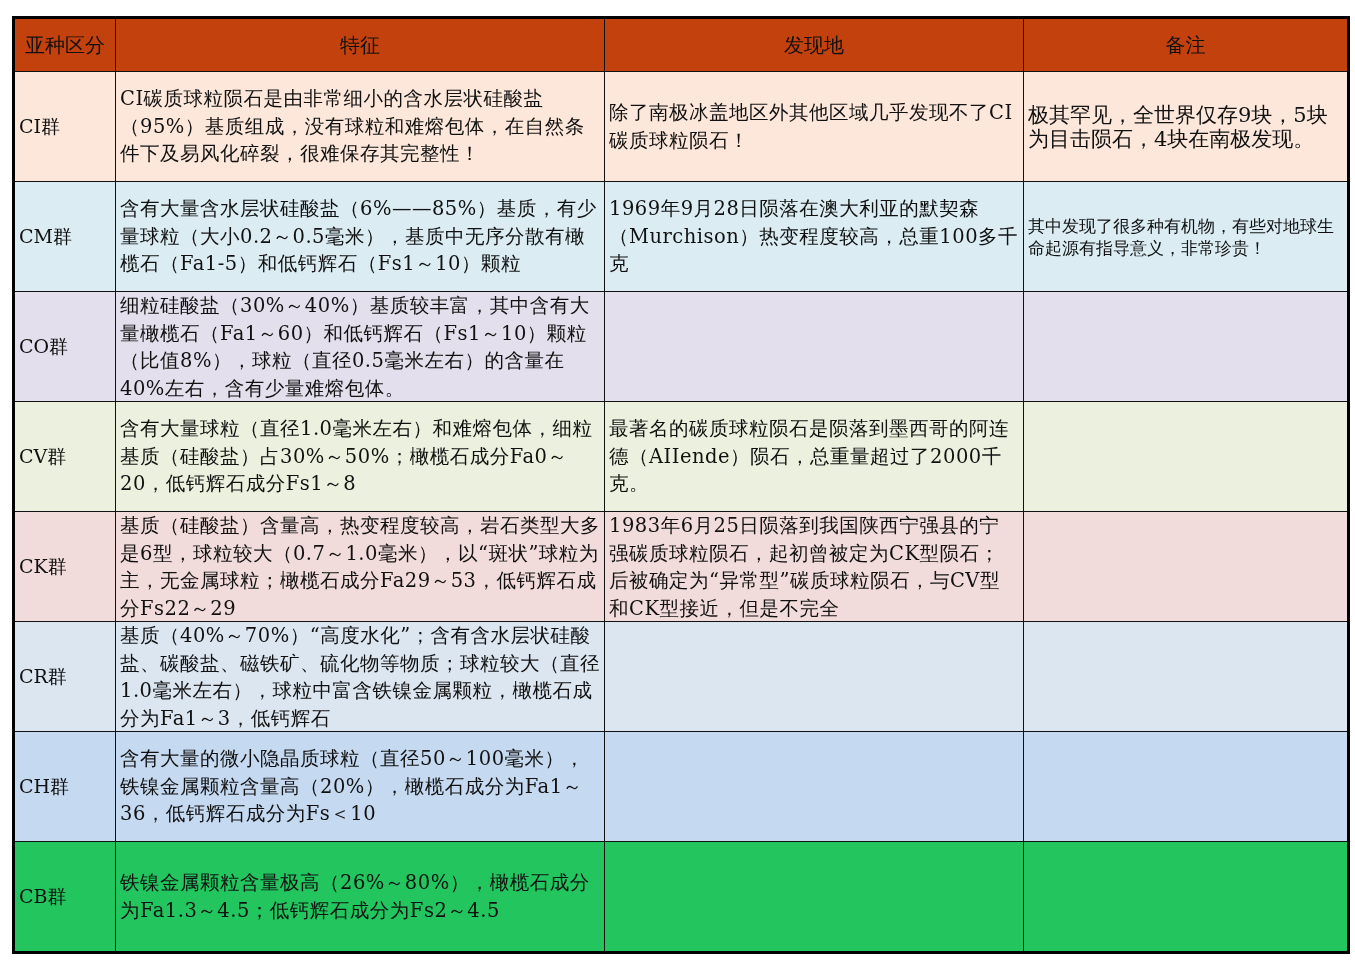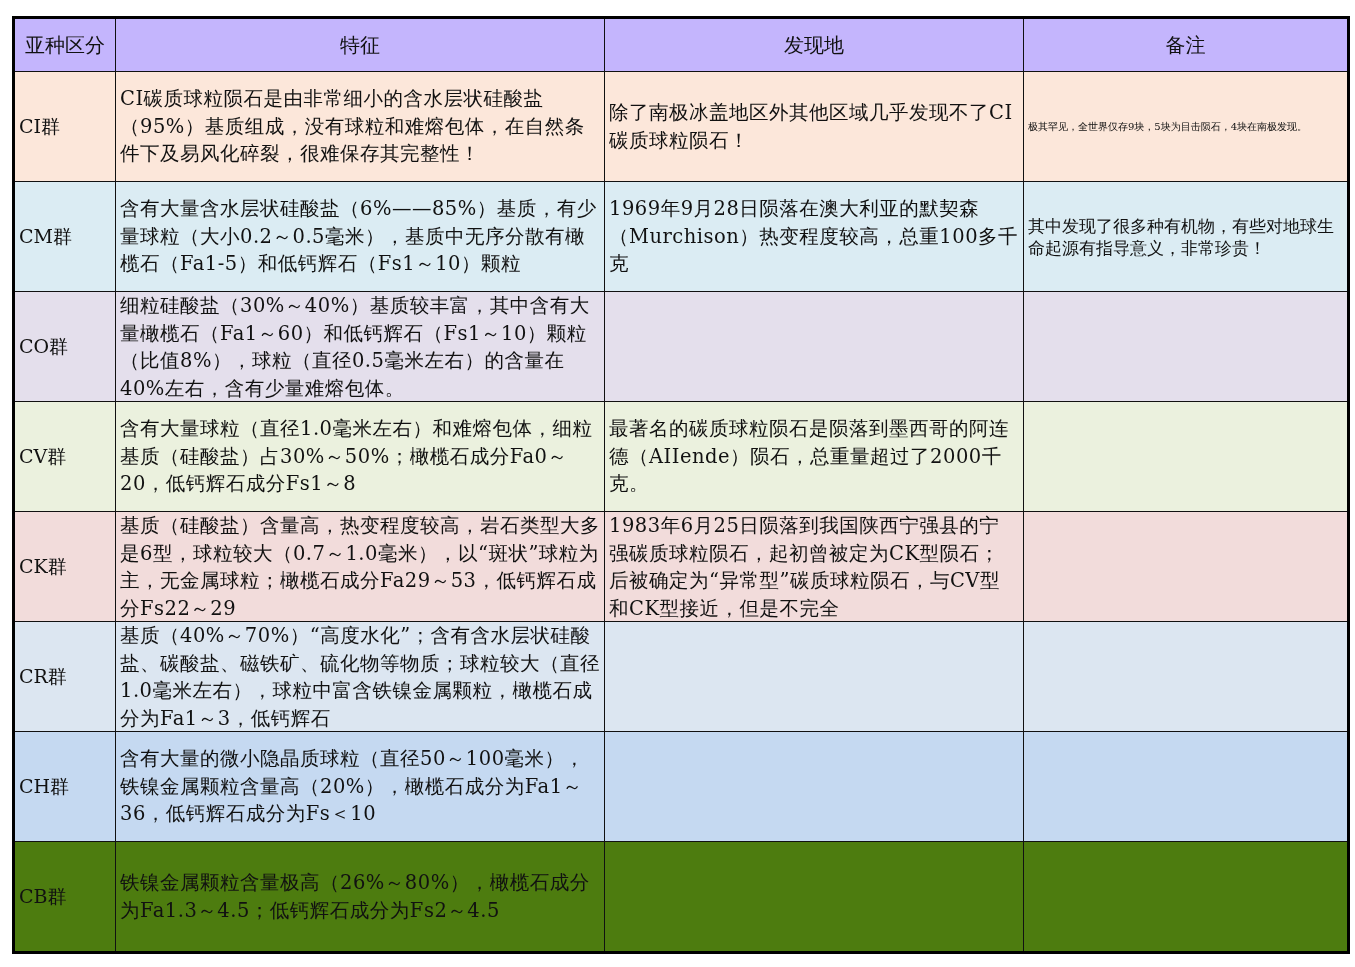--- a/index.html
+++ b/index.html
@@ -4,26 +4,26 @@
 <style>
   html, body { margin: 0; padding: 0; background: #ffffff; }
   body { width: 1355px; height: 967px; position: relative; overflow: hidden;
          font-family: "DejaVu Serif", "Liberation Serif", serif; color: #111; }
   table.meteor { position: absolute; left: 12px; top: 16px; width: 1335px;
          border-collapse: collapse; table-layout: fixed;
          border: 3px solid #000; }
   table.meteor td, table.meteor th { border: 1.5px solid #111; padding: 0 4px;
          vertical-align: middle; overflow: hidden; font-weight: normal; }
   col.c1 { width: 102px; } col.c2 { width: 489px; } col.c3 { width: 419px; } col.c4 { width: 325px; }
-  tr.head th { height: 52px; font-size: 20px; text-align: center; background: #c4b5fd; }
+  tr.head th { height: 52px; font-size: 20px; text-align: center; background: #c2410c; }
   tr.row td { height: 109px; }
   td.label { text-align: left; font-size: 19px; }
   td.feat, td.loc { font-size: 19.5px; line-height: 27.5px; letter-spacing: 0.5px; }
   td.note { font-size: 17px; line-height: 22px; }
-  td.note.small { font-size: 10px; line-height: 24px; }
+  td.note.small { font-size: 21px; line-height: 24px; }
   .cellwrap { max-height: 109px; overflow: hidden; }
 </style>
 </head>
 <body>
 
 <table class="meteor">
   <colgroup>
       <col class="c1">
       <col class="c2">
       <col class="c3">
@@ -113,21 +113,21 @@
     <td class="feat">
           <div class="cellwrap">含有大量的微小隐晶质球粒（直径50～100毫米），铁镍金属颗粒含量高（20%），橄榄石成分为Fa1～36，低钙辉石成分为Fs＜10</div>
         </td>
     <td class="loc">
           <div class="cellwrap"></div>
         </td>
     <td class="note">
           <div class="cellwrap"></div>
         </td>
   </tr>
-  <tr class="row" style="background: #4d7c0f;">
+  <tr class="row" style="background: #22c55e;">
     <td class="label">CB群</td>
     <td class="feat">
           <div class="cellwrap">铁镍金属颗粒含量极高（26%～80%），橄榄石成分为Fa1.3～4.5；低钙辉石成分为Fs2～4.5</div>
         </td>
     <td class="loc">
           <div class="cellwrap"></div>
         </td>
     <td class="note">
           <div class="cellwrap"></div>
         </td>

